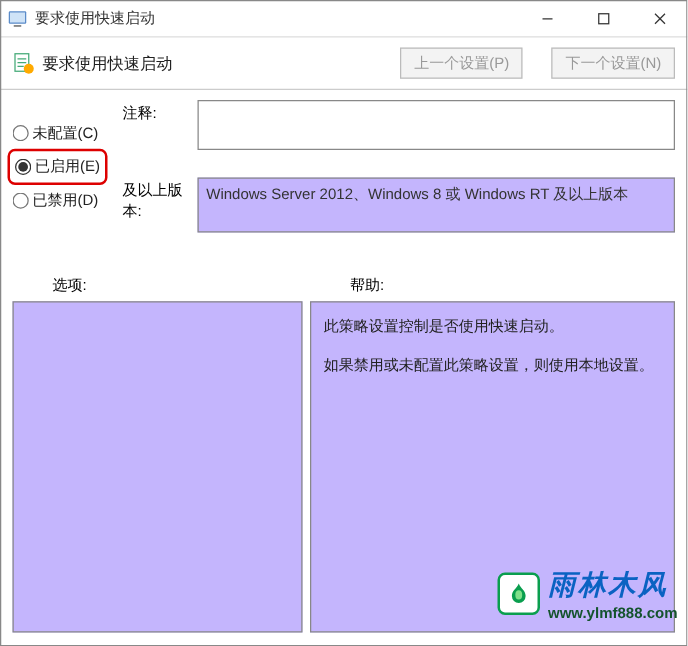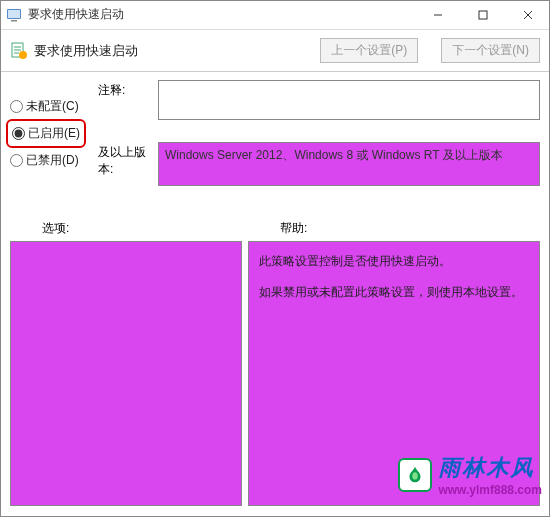--- a/index.html
+++ b/index.html
@@ -20,29 +20,29 @@
     .radio-row.highlight { outline: 2px solid #d00; outline-offset: 2px; padding: 2px 2px; border-radius: 2px; width: fit-content; }
     .right-col { flex: 1; }
     .lbl { color: #222; }
     .field-row { display: flex; align-items: flex-start; margin-bottom: 22px; }
     .field-row .flabel { width: 60px; padding-top: 2px; }
     .comment-box { flex: 1; height: 40px; border: 1px solid #888; background: #fff; resize: none; font-family: inherit; font-size: 12px; padding: 2px; }
     .platform-box { flex: 1; height: 44px; border: 1px solid #888; background: #fff; padding: 4px 6px; font-size: 12px; color: #333; overflow: hidden; }
     .section-labels { display: flex; padding: 12px 10px 4px 10px; margin-left: 32px; }
     .section-labels .opt { width: 238px; }
     .lower { display: flex; padding: 0 10px; gap: 6px; }
-    .panel { border: 1px solid #888; background: #d946ef; }
+    .panel { border: 1px solid #888; background: #c4b5fd; }
     .options-panel { width: 232px; height: 265px; }
     .help-panel { flex: 1; height: 265px; padding: 10px 10px; font-size: 12px; color: #222; line-height: 1.6; }
     .help-panel p { margin-bottom: 12px; }
     .watermark { position: absolute; right: 8px; bottom: 20px; display: flex; align-items: center; gap: 6px; }
     .wm-ico { width: 34px; height: 34px; border: 2px solid #0a9e4e; border-radius: 6px; background: #fff; display: flex; align-items: center; justify-content: center; }
     .wm-text { display: flex; flex-direction: column; }
     .wm-cn { color: #0a62c2; font-size: 22px; font-weight: 700; font-style: italic; letter-spacing: 2px; }
-    .wm-url { color: #a21caf; font-size: 12px; font-weight: 600; }
+    .wm-url { color: #14532d; font-size: 12px; font-weight: 600; }
     .outer-border { border: 1px solid #888; width: 550px; height: 517px; position: absolute; top:0; left:0; pointer-events:none; }
     input[type="radio"] { accent-color: #333; }
   </style>
 </head>
 <body>
 
 <div class="titlebar">
   <span class="app-ico">
     <svg viewBox="0 0 16 16">
         <rect x="1" y="2" width="14" height="10" fill="#5a8bc9" rx="1"></rect>

